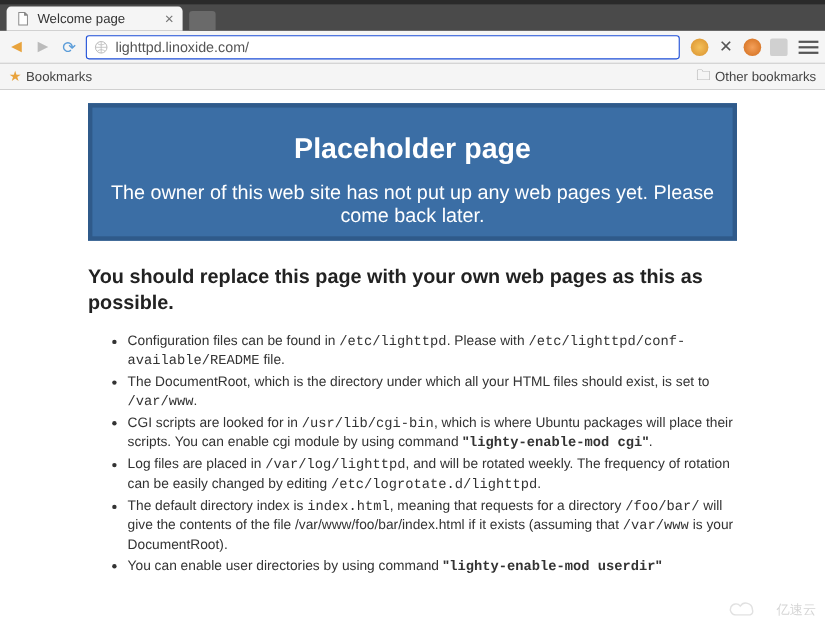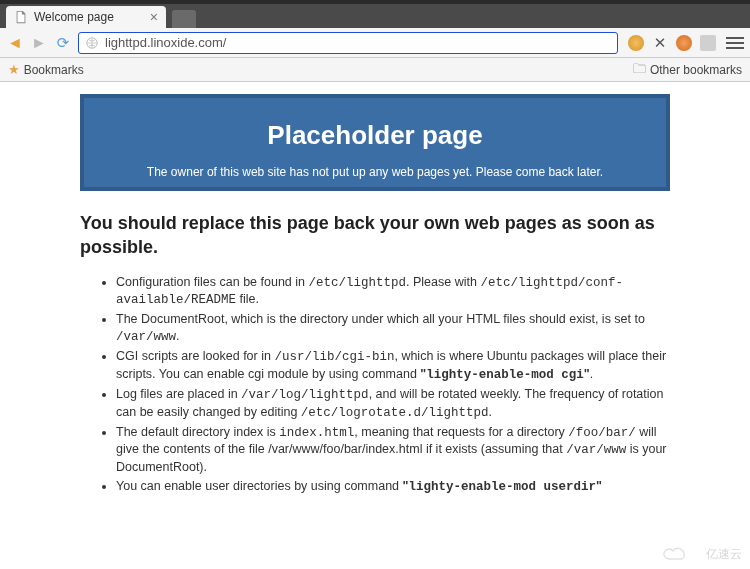--- a/index.html
+++ b/index.html
@@ -26,21 +26,21 @@
 
   .bookbar { background: #f5f5f5; height: 24px; display: flex; align-items: center; padding: 0 8px; font-size: 12px; color: #444; border-bottom: 1px solid #ccc; justify-content: space-between;}
   .bookbar .left, .bookbar .right { display: flex; align-items: center; gap: 4px;}
   .star { color: #e8a33d; font-size: 13px;}
   .folder { color: #888; font-size: 13px;}
 
   .viewport { background: #fff; height: calc(569px - 4px - 24px - 30px - 24px); overflow-y: scroll; position: relative;}
   .page-wrap { max-width: 610px; margin: 12px auto 0; padding: 0 10px 40px;}
   .banner { background: #3b6ea5; border: 4px solid #2f5a8a; padding: 22px 10px 8px; text-align: center; color: #fff; margin-bottom: 20px;}
   .banner h1 { font-size: 26px; font-weight: bold; margin-bottom: 14px;}
-  .banner p { font-size: 12px; }
+  .banner p { font-size: 18px; }
   .content h2 { font-size: 18px; font-weight: bold; color: #222; margin-bottom: 14px; line-height: 1.35;}
   .content p.intro { font-size: 12.5px; color: #333; margin-bottom: 14px;}
   .content ul { padding-left: 36px; margin-bottom: 16px;}
   .content li { font-size: 12.5px; color: #333; line-height: 1.35; margin-bottom: 2px;}
   .mono { font-family: "Courier New", monospace; }
   .content h3 { font-size: 17px; font-weight: bold; color: #222; }
 
   ::-webkit-scrollbar { width: 14px; background: #f0f0f0;}
   ::-webkit-scrollbar-thumb { background: #c4c4c4; border-radius: 2px;}
   ::-webkit-scrollbar-button:single-button { background: #f0f0f0; height: 14px;}
@@ -99,21 +99,21 @@
   </div>
 </div>
 
 <div class="viewport">
   <div class="page-wrap">
     <div class="banner">
       <h1>Placeholder page</h1>
       <p>The owner of this web site has not put up any web pages yet. Please come back later.</p>
     </div>
     <div class="content">
-      <h2>You should replace this page back your own web pages as soon as possible.</h2>
+      <h2>You should replace this page with your own web pages as this as possible.</h2>
       <ul>
         <li><span>Configuration files can be found in </span><span class="mono">/etc/lighttpd</span><span>. Please with </span><span class="mono">/etc/lighttpd/conf-available/README</span><span> file.</span></li>
         <li><span>The DocumentRoot, which is the directory under which all your HTML files should exist, is set to </span><span class="mono">/var/www</span><span>.</span></li>
         <li><span>CGI scripts are looked for in </span><span class="mono">/usr/lib/cgi-bin</span><span>, which is where Ubuntu packages will place their scripts. You can enable cgi module by using command </span><b><span>"</span><span class="mono">lighty-enable-mod cgi</span><span>"</span></b><span>.</span></li>
         <li><span>Log files are placed in </span><span class="mono">/var/log/lighttpd</span><span>, and will be rotated weekly. The frequency of rotation can be easily changed by editing </span><span class="mono">/etc/logrotate.d/lighttpd</span><span>.</span></li>
         <li><span>The default directory index is </span><span class="mono">index.html</span><span>, meaning that requests for a directory </span><span class="mono">/foo/bar/</span><span> will give the contents of the file /var/www/foo/bar/index.html if it exists (assuming that </span><span class="mono">/var/www</span><span> is your DocumentRoot).</span></li>
         <li><span>You can enable user directories by using command </span><b><span>"</span><span class="mono">lighty-enable-mod userdir</span><span>"</span></b></li>
       </ul>
     </div>
   </div>

